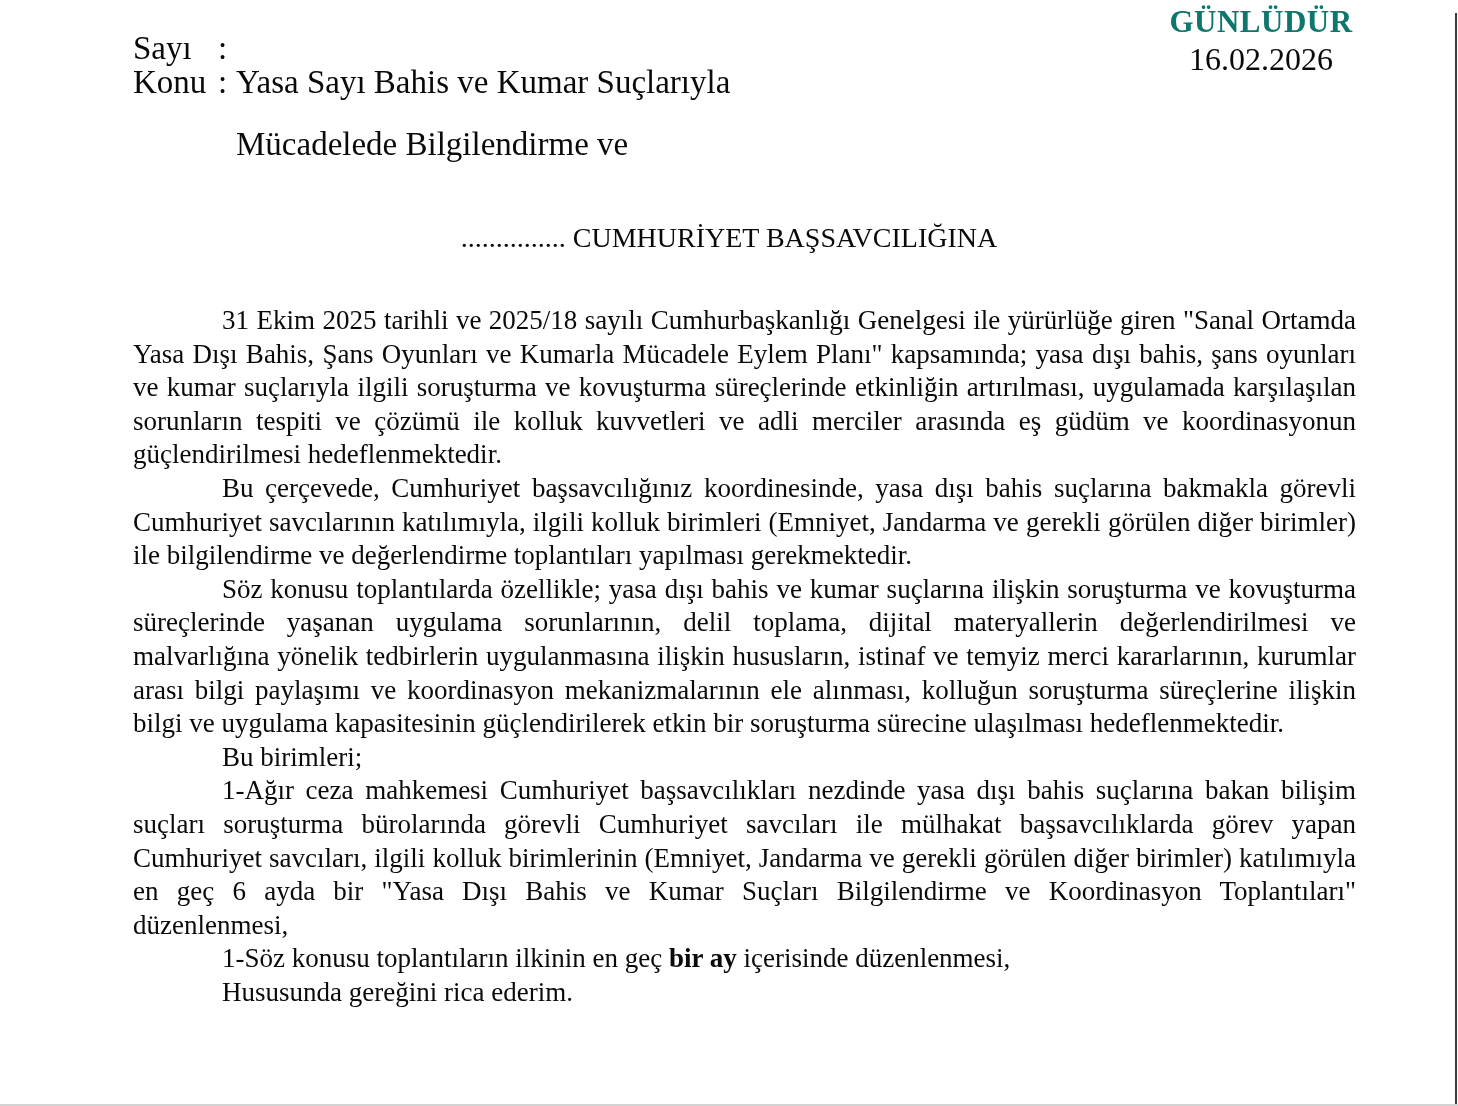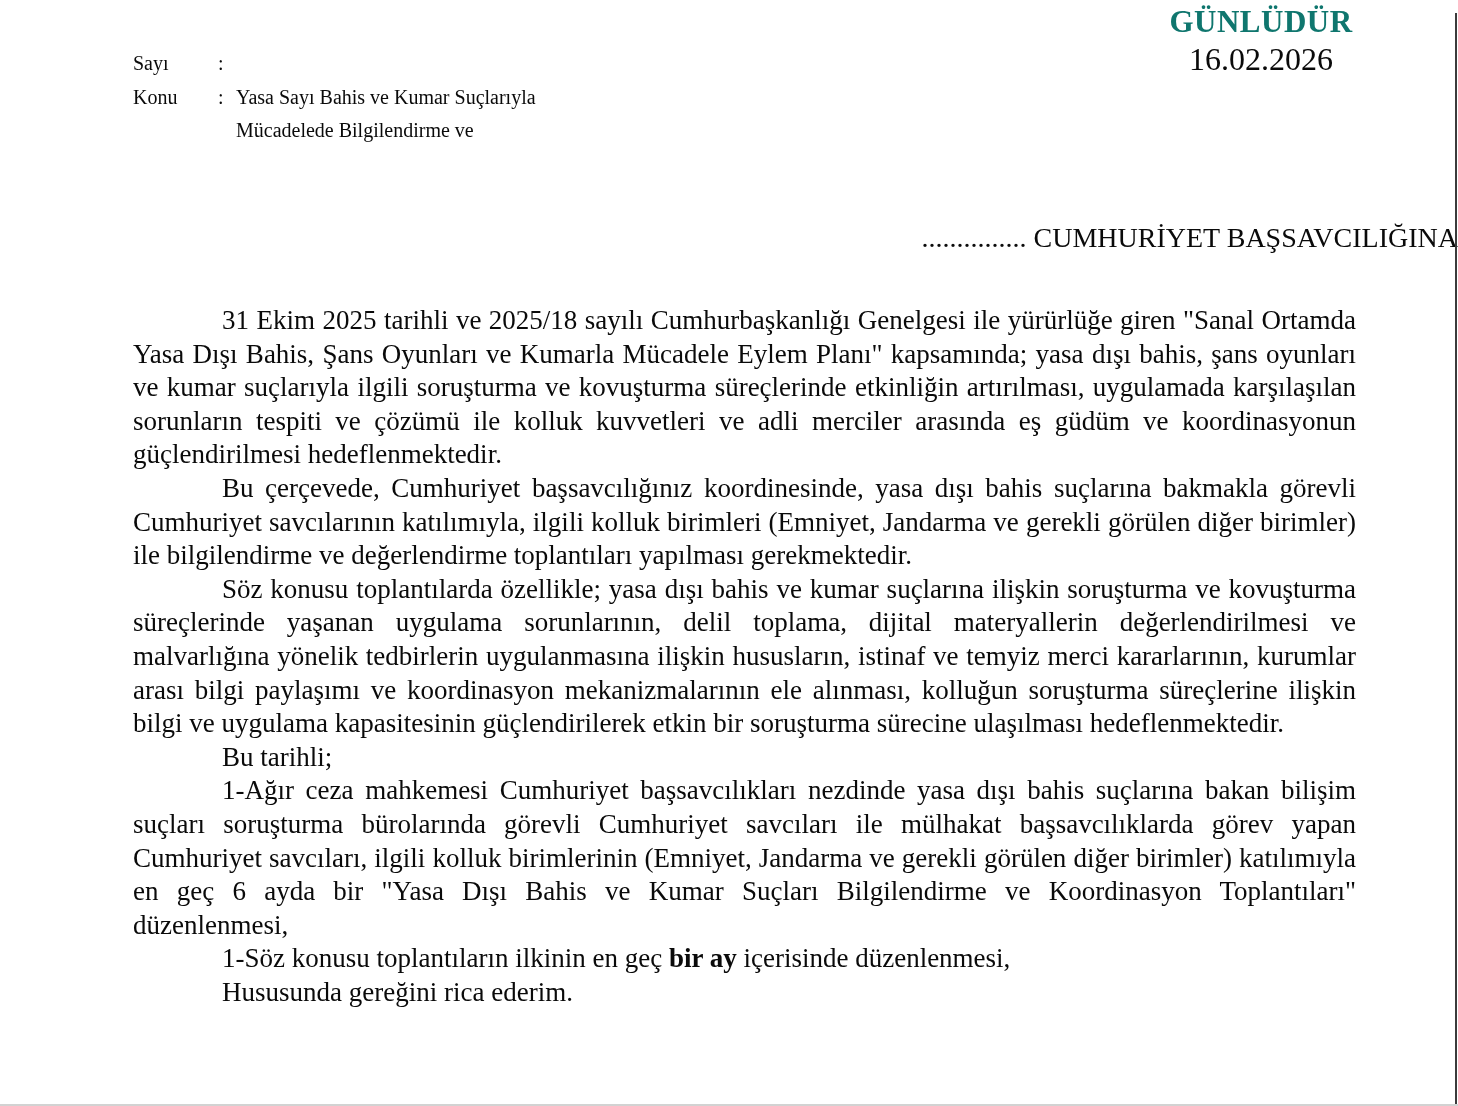--- a/index.html
+++ b/index.html
@@ -30,37 +30,37 @@
   .doc-date {
     font-size: 32px;
     line-height: 32px;
     margin-top: 3px;
   }
 
   
   .ref-block {
     position: absolute;
     left: 133px;
-    top: 47px;
-    font-size: 20px;
+    top: 32px;
+    font-size: 33px;
     line-height: 33.5px;
   }
   .ref-row { display: flex; }
   .ref-label { width: 85px; flex: 0 0 85px; }
   .ref-colon { width: 18px; flex: 0 0 18px; }
   .ref-value { white-space: nowrap; }
-  .ref-cont { padding-left: 103px; white-space: nowrap; }
+  .ref-cont { padding-left: 103px; white-space: nowrap; margin-top: 29px; }
 
   
   .salutation {
     position: absolute;
     top: 221px;
     left: 0;
     width: 100%;
-    text-align: right;
+    text-align: center;
     font-size: 28px;
     line-height: 34px;
     font-family: Liberation Serif, serif;
   }
 
   
   .body-text {
     position: absolute;
     left: 133px;
     top: 304px;
@@ -115,21 +115,21 @@
     </div>
     <div class="ref-cont">Mücadelede Bilgilendirme ve</div>
   </div>
 
   <div class="salutation">............... CUMHURİYET BAŞSAVCILIĞINA</div>
 
   <div class="body-text">
     <p>31 Ekim 2025 tarihli ve 2025/18 sayılı Cumhurbaşkanlığı Genelgesi ile yürürlüğe giren "Sanal Ortamda Yasa Dışı Bahis, Şans Oyunları ve Kumarla Mücadele Eylem Planı" kapsamında; yasa dışı bahis, şans oyunları ve kumar suçlarıyla ilgili soruşturma ve kovuşturma süreçlerinde etkinliğin artırılması, uygulamada karşılaşılan sorunların tespiti ve çözümü ile kolluk kuvvetleri ve adli merciler arasında eş güdüm ve koordinasyonun güçlendirilmesi hedeflenmektedir.</p>
     <p>Bu çerçevede, Cumhuriyet başsavcılığınız koordinesinde, yasa dışı bahis suçlarına bakmakla görevli Cumhuriyet savcılarının katılımıyla, ilgili kolluk birimleri (Emniyet, Jandarma ve gerekli görülen diğer birimler) ile bilgilendirme ve değerlendirme toplantıları yapılması gerekmektedir.</p>
     <p>Söz konusu toplantılarda özellikle; yasa dışı bahis ve kumar suçlarına ilişkin soruşturma ve kovuşturma süreçlerinde yaşanan uygulama sorunlarının, delil toplama, dijital materyallerin değerlendirilmesi ve malvarlığına yönelik tedbirlerin uygulanmasına ilişkin hususların, istinaf ve temyiz merci kararlarının, kurumlar arası bilgi paylaşımı ve koordinasyon mekanizmalarının ele alınması, kolluğun soruşturma süreçlerine ilişkin bilgi ve uygulama kapasitesinin güçlendirilerek etkin bir soruşturma sürecine ulaşılması hedeflenmektedir.</p>
-    <p>Bu tarihli;</p>
+    <p>Bu birimleri;</p>
     <p>1-Ağır ceza mahkemesi Cumhuriyet başsavcılıkları nezdinde yasa dışı bahis suçlarına bakan bilişim suçları soruşturma bürolarında görevli Cumhuriyet savcıları ile mülhakat başsavcılıklarda görev yapan Cumhuriyet savcıları, ilgili kolluk birimlerinin (Emniyet, Jandarma ve gerekli görülen diğer birimler) katılımıyla en geç 6 ayda bir "Yasa Dışı Bahis ve Kumar Suçları Bilgilendirme ve Koordinasyon Toplantıları" düzenlenmesi,</p>
     <p><span>1-Söz konusu toplantıların ilkinin en geç </span><span class="bold">bir ay</span><span> içerisinde düzenlenmesi,</span></p>
     <p>Hususunda gereğini rica ederim.</p>
   </div>
 
   <div class="page-right-border"></div>
   <div class="page-bottom-edge"></div>
 
 </div>
 

